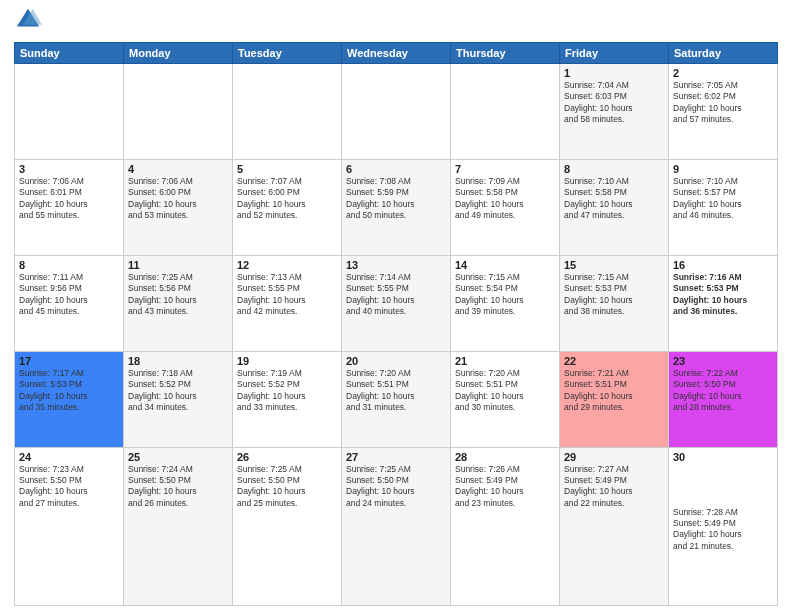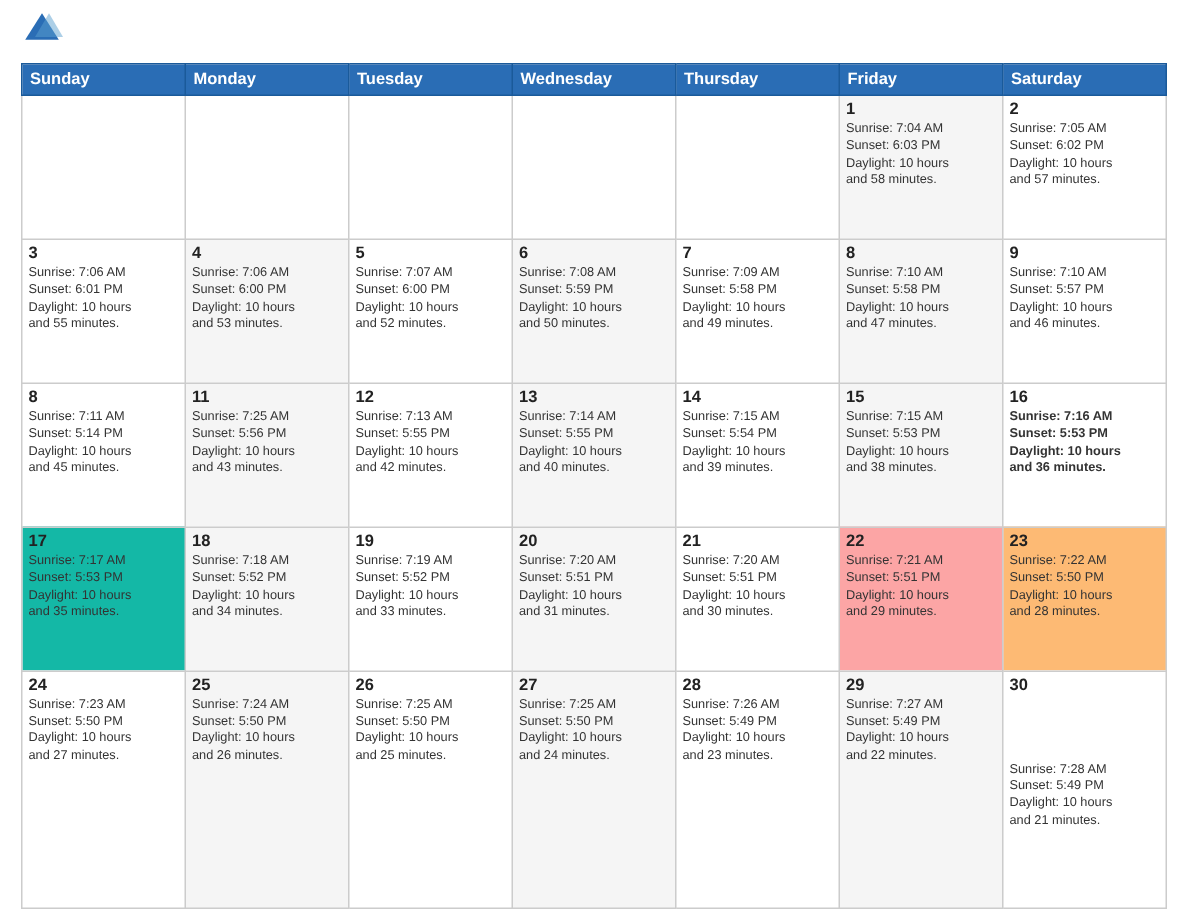--- a/index.html
+++ b/index.html
@@ -213,21 +213,21 @@
             <div class="day-info" style="white-space: pre-line;">Sunrise: 7:10 AM
 Sunset: 5:57 PM
 Daylight: 10 hours
 and 46 minutes.</div>
           </td>
         </tr>
         <tr>
           <td style="background: rgb(255, 255, 255);">
             <span class="day-num">8</span>
             <div class="day-info" style="white-space: pre-line;">Sunrise: 7:11 AM
-Sunset: 5:14 PM
+Sunset: 9:56 PM
 Daylight: 10 hours
 and 45 minutes.</div>
           </td>
           <td style="background: rgb(245, 245, 245);">
             <span class="day-num">11</span>
             <div class="day-info" style="white-space: pre-line;">Sunrise: 7:25 AM
 Sunset: 5:56 PM
 Daylight: 10 hours
 and 43 minutes.</div>
           </td>
@@ -261,21 +261,21 @@
           </td>
           <td style="background: rgb(255, 255, 255);">
             <span class="day-num">16</span>
             <div class="day-info" style="white-space: pre-line; font-weight: bold;">Sunrise: 7:16 AM
 Sunset: 5:53 PM
 Daylight: 10 hours
 and 36 minutes.</div>
           </td>
         </tr>
         <tr>
-          <td style="background: #14b8a6;">
+          <td style="background: #3b82f6;">
             <span class="day-num">17</span>
             <div class="day-info" style="white-space: pre-line;">Sunrise: 7:17 AM
 Sunset: 5:53 PM
 Daylight: 10 hours
 and 35 minutes.</div>
           </td>
           <td style="background: rgb(245, 245, 245);">
             <span class="day-num">18</span>
             <div class="day-info" style="white-space: pre-line;">Sunrise: 7:18 AM
 Sunset: 5:52 PM
@@ -303,21 +303,21 @@
 Daylight: 10 hours
 and 30 minutes.</div>
           </td>
           <td style="background: #fca5a5;">
             <span class="day-num">22</span>
             <div class="day-info" style="white-space: pre-line;">Sunrise: 7:21 AM
 Sunset: 5:51 PM
 Daylight: 10 hours
 and 29 minutes.</div>
           </td>
-          <td style="background: #fdba74; margin-top: 40px;">
+          <td style="background: #d946ef; margin-top: 40px;">
             <span class="day-num">23</span>
             <div class="day-info" style="white-space: pre-line;">Sunrise: 7:22 AM
 Sunset: 5:50 PM
 Daylight: 10 hours
 and 28 minutes.</div>
           </td>
         </tr>
         <tr>
           <td style="background: rgb(255, 255, 255);">
             <span class="day-num">24</span>

